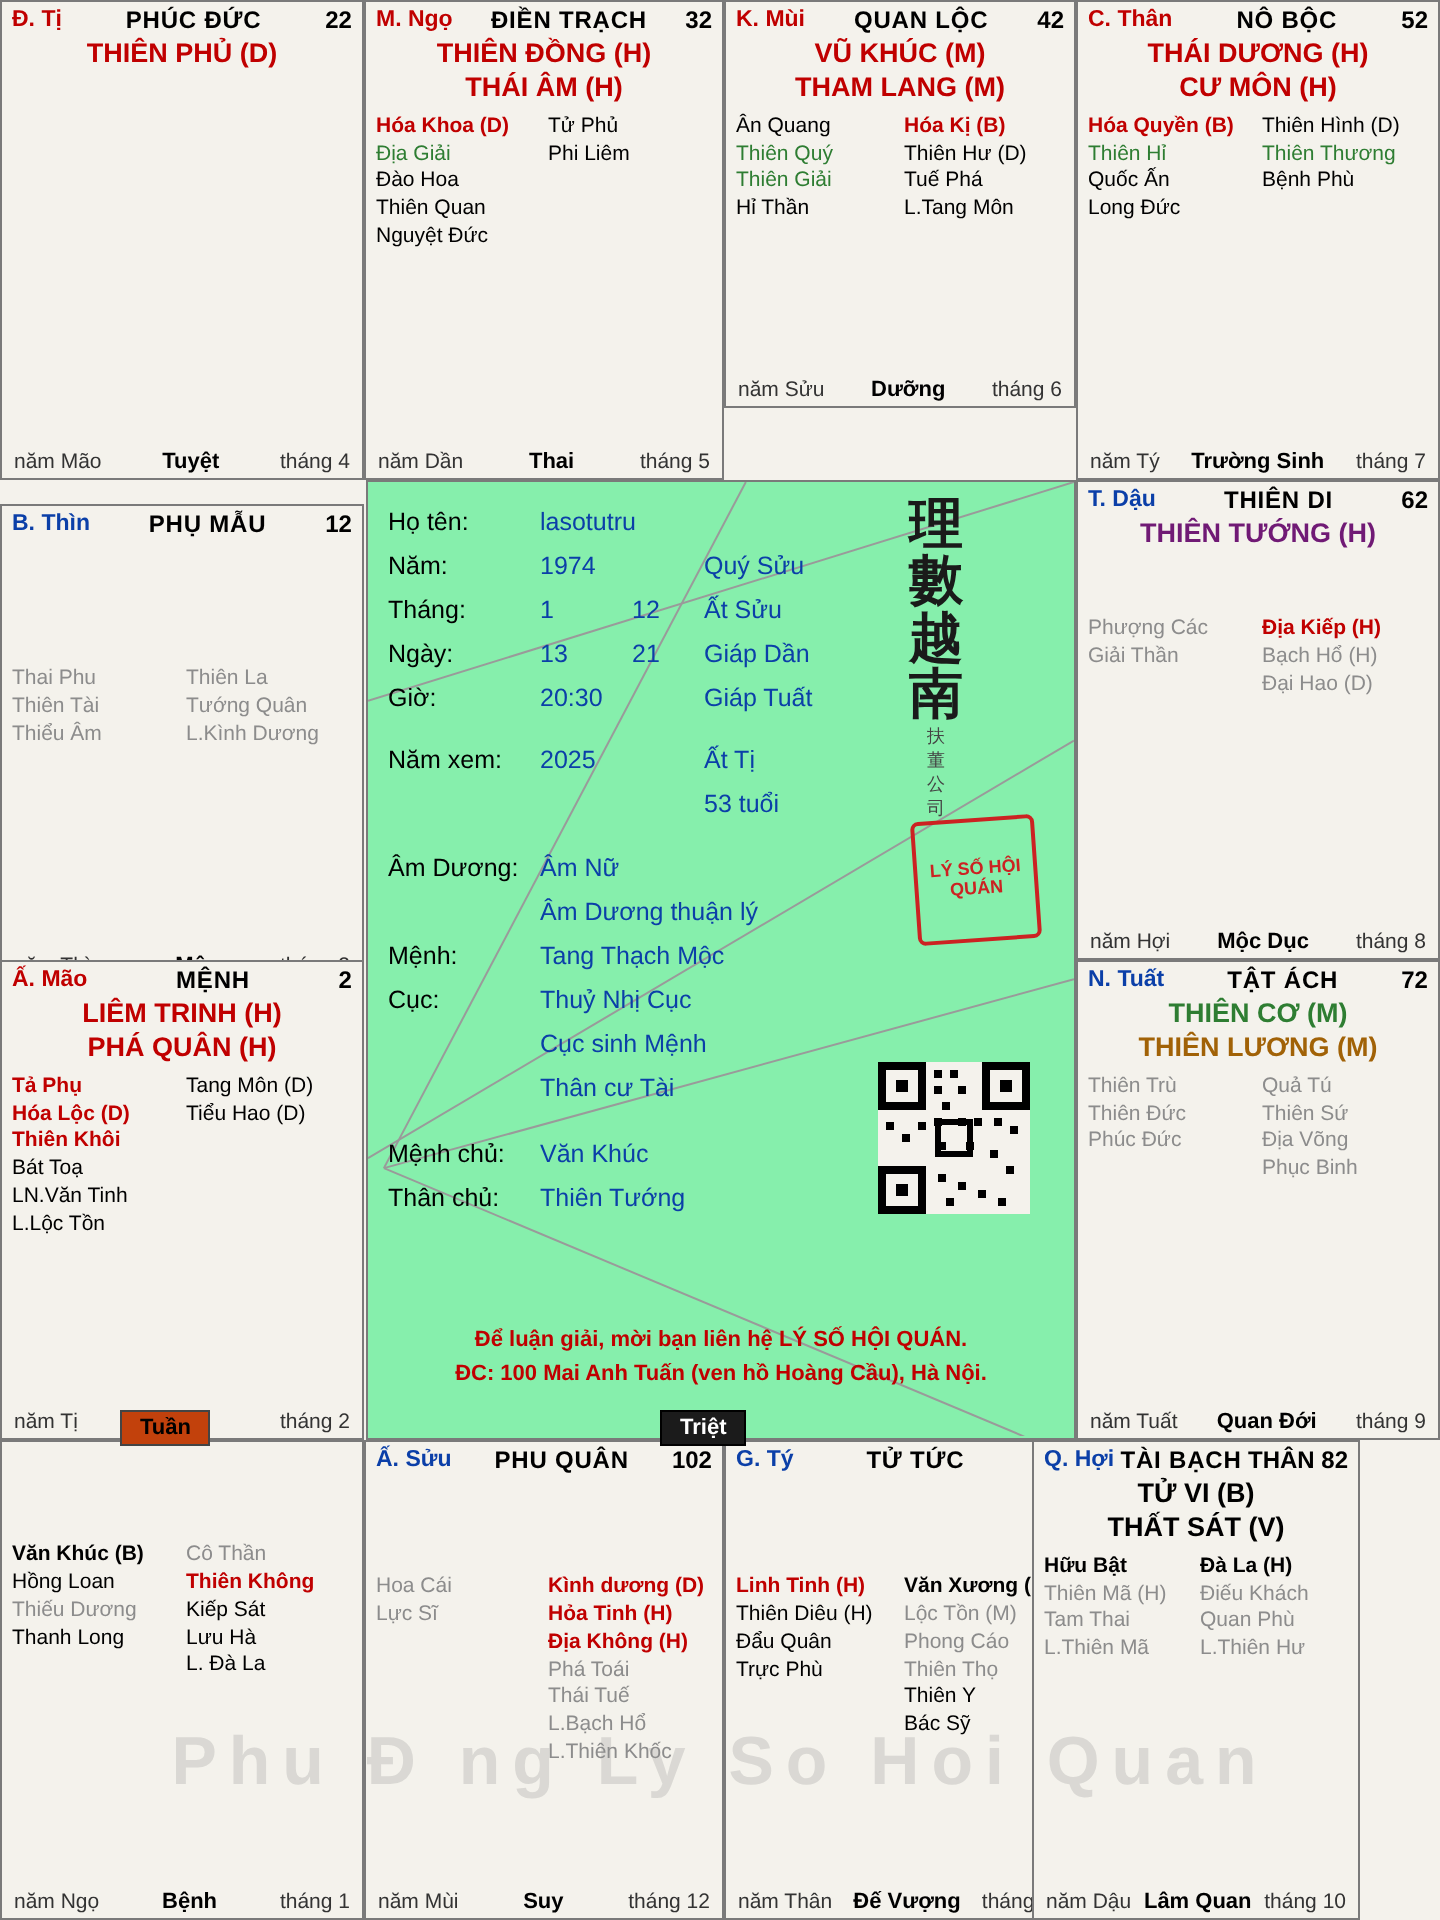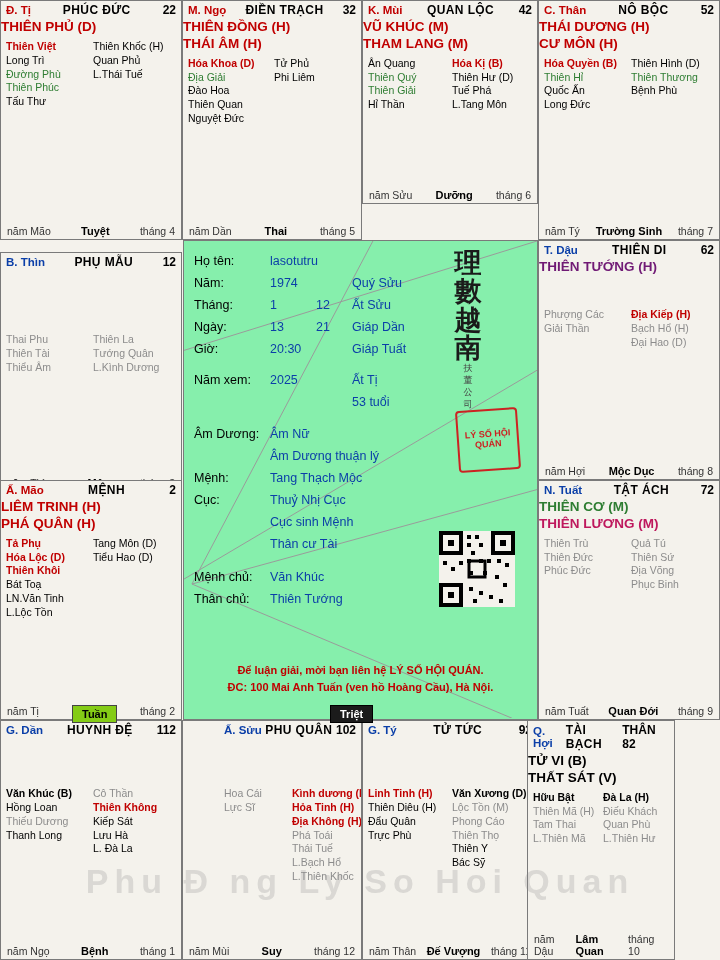--- a/index.html
+++ b/index.html
@@ -24,20 +24,21 @@
   .cell-head {
     display:flex; align-items:center; justify-content:space-between;
     padding:2px 5px 0 5px;
     font-size:11.5px; font-weight:bold;
   }
   .branch { color:#0b3fa8; }
   .branch.red { color:#c00000; }
   .palace { color:#000; font-size:12px; font-weight:bold; letter-spacing:.4px; }
   .num { color:#000; font-size:12px; font-weight:bold; }
   .stars-main {
+    text-align:center;
     margin-top:2px;
     line-height:1.25;
   }
   .stars-main div { font-size:13.5px; font-weight:bold; color:#c00000; }
   .cols {
     display:flex;
     padding:4px 5px 0 5px;
     gap:4px;
     line-height:1.32;
   }
@@ -94,55 +95,41 @@
     position:absolute; left:0; right:0; bottom:24px;
     text-align:center; color:#c00000; font-size:11px; font-weight:bold;
     line-height:1.5;
   }
   .tag {
     position:absolute;
     font-size:11px; font-weight:bold;
     padding:2px 9px;
     border:1px solid #444;
   }
-  .tag.tuan { left:72px; top:705px; background:#84cc16; color:#000; }
+  .tag.tuan { left:60px; top:705px; background:#c2410c; color:#000; }
   .tag.triet { left:330px; top:705px; background:#1b1b1b; color:#fff; border-color:#000;text-align:right; }
   .wm {
     position:absolute; left:0; right:0; top:862px;
     text-align:center; font-size:34px; color:rgba(140,140,140,0.25);
     font-weight:bold; letter-spacing:6px; pointer-events:none;
   }
 </style>
 </head>
 <body>
 
 <div class="chart">
 
   <div class="cell" style="left:0px;top:0px;width:182px;height:240px;">
     <div class="cell-head">
       <span class="branch red">Đ. Tị</span>
       <span class="palace">PHÚC ĐỨC</span>
       <span class="num">22</span>
     </div>
     <div class="stars-main">
       <div>THIÊN PHỦ (D)</div>
-    </div>
-    <div class="cols">
-      <div class="col">
-        <div class="s-red">Thiên Việt</div>
-        <div class="s-black">Long Trì</div>
-        <div class="s-green">Đường Phù</div>
-        <div class="s-green">Thiên Phúc</div>
-        <div class="s-black">Tấu Thư</div>
-      </div>
-      <div class="col">
-        <div class="s-black">Thiên Khốc (H)</div>
-        <div class="s-black">Quan Phủ</div>
-        <div class="s-black">L.Thái Tuế</div>
-      </div>
     </div>
     <div class="cell-foot">
       <span>năm Mão</span>
       <span class="mid">Tuyệt</span>
       <span>tháng 4</span>
     </div>
   </div>
 
   <div class="cell" style="left:182px;top:0px;width:180px;height:240px;">
     <div class="cell-head">
@@ -319,21 +306,21 @@
   </div>
 
   <div class="cell" style="left:538px;top:480px;width:182px;height:240px;">
     <div class="cell-head">
       <span class="branch">N. Tuất</span>
       <span class="palace">TẬT ÁCH</span>
       <span class="num">72</span>
     </div>
     <div class="stars-main">
       <div style="color:#2e7d32;">THIÊN CƠ (M)</div>
-      <div style="color:#be185d;">THIÊN LƯƠNG (M)</div>
+      <div style="color:#a16207;">THIÊN LƯƠNG (M)</div>
     </div>
     <div class="cols">
       <div class="col">
         <div class="s-grey">Thiên Trù</div>
         <div class="s-grey">Thiên Đức</div>
         <div class="s-grey">Phúc Đức</div>
       </div>
       <div class="col">
         <div class="s-grey">Quả Tú</div>
         <div class="s-grey">Thiên Sứ</div>
@@ -342,25 +329,20 @@
       </div>
     </div>
     <div class="cell-foot">
       <span>năm Tuất</span>
       <span class="mid">Quan Đới</span>
       <span>tháng 9</span>
     </div>
   </div>
 
   <div class="cell" style="left:0px;top:720px;width:182px;height:240px;">
-    <div class="cell-head">
-      <span class="branch">G. Dần</span>
-      <span class="palace">HUYNH ĐỆ</span>
-      <span class="num">112</span>
-    </div>
     <div class="cols" style="margin-top:46px;">
       <div class="col">
         <div class="s-black" style="font-weight:bold;">Văn Khúc (B)</div>
         <div class="s-black">Hồng Loan</div>
         <div class="s-grey">Thiếu Dương</div>
         <div class="s-black">Thanh Long</div>
       </div>
       <div class="col">
         <div class="s-grey">Cô Thần</div>
         <div class="s-red">Thiên Không</div>
@@ -369,21 +351,21 @@
         <div class="s-black">L. Đà La</div>
       </div>
     </div>
     <div class="cell-foot">
       <span>năm Ngọ</span>
       <span class="mid">Bệnh</span>
       <span>tháng 1</span>
     </div>
   </div>
 
-  <div class="cell" style="left:182px;top:720px;width:180px;height:240px;padding-left:36px;">
+  <div class="cell" style="left:182px;top:720px;width:180px;height:240px;">
     <div class="cell-head">
       <span class="branch">Ấ. Sửu</span>
       <span class="palace">PHU QUÂN</span>
       <span class="num">102</span>
     </div>
     <div class="cols" style="margin-top:46px;">
       <div class="col">
         <div class="s-grey">Hoa Cái</div>
         <div class="s-grey">Lực Sĩ</div>
       </div>
@@ -426,21 +408,21 @@
         <div class="s-black">Bác Sỹ</div>
       </div>
     </div>
     <div class="cell-foot">
       <span>năm Thân</span>
       <span class="mid">Đế Vượng</span>
       <span>tháng 11</span>
     </div>
   </div>
 
-  <div class="cell" style="left:527px;top:720px;width:148px;height:240px;">
+  <div class="cell" style="left:516px;top:720px;width:164px;height:240px;">
     <div class="cell-head">
       <span class="branch">Q. Hợi</span>
       <span class="palace">TÀI BẠCH</span>
       <span class="num">THÂN 82</span>
     </div>
     <div class="stars-main">
       <div style="color:#000;">TỬ VI (B)</div>
       <div style="color:#000;">THẤT SÁT (V)</div>
     </div>
     <div class="cols">

